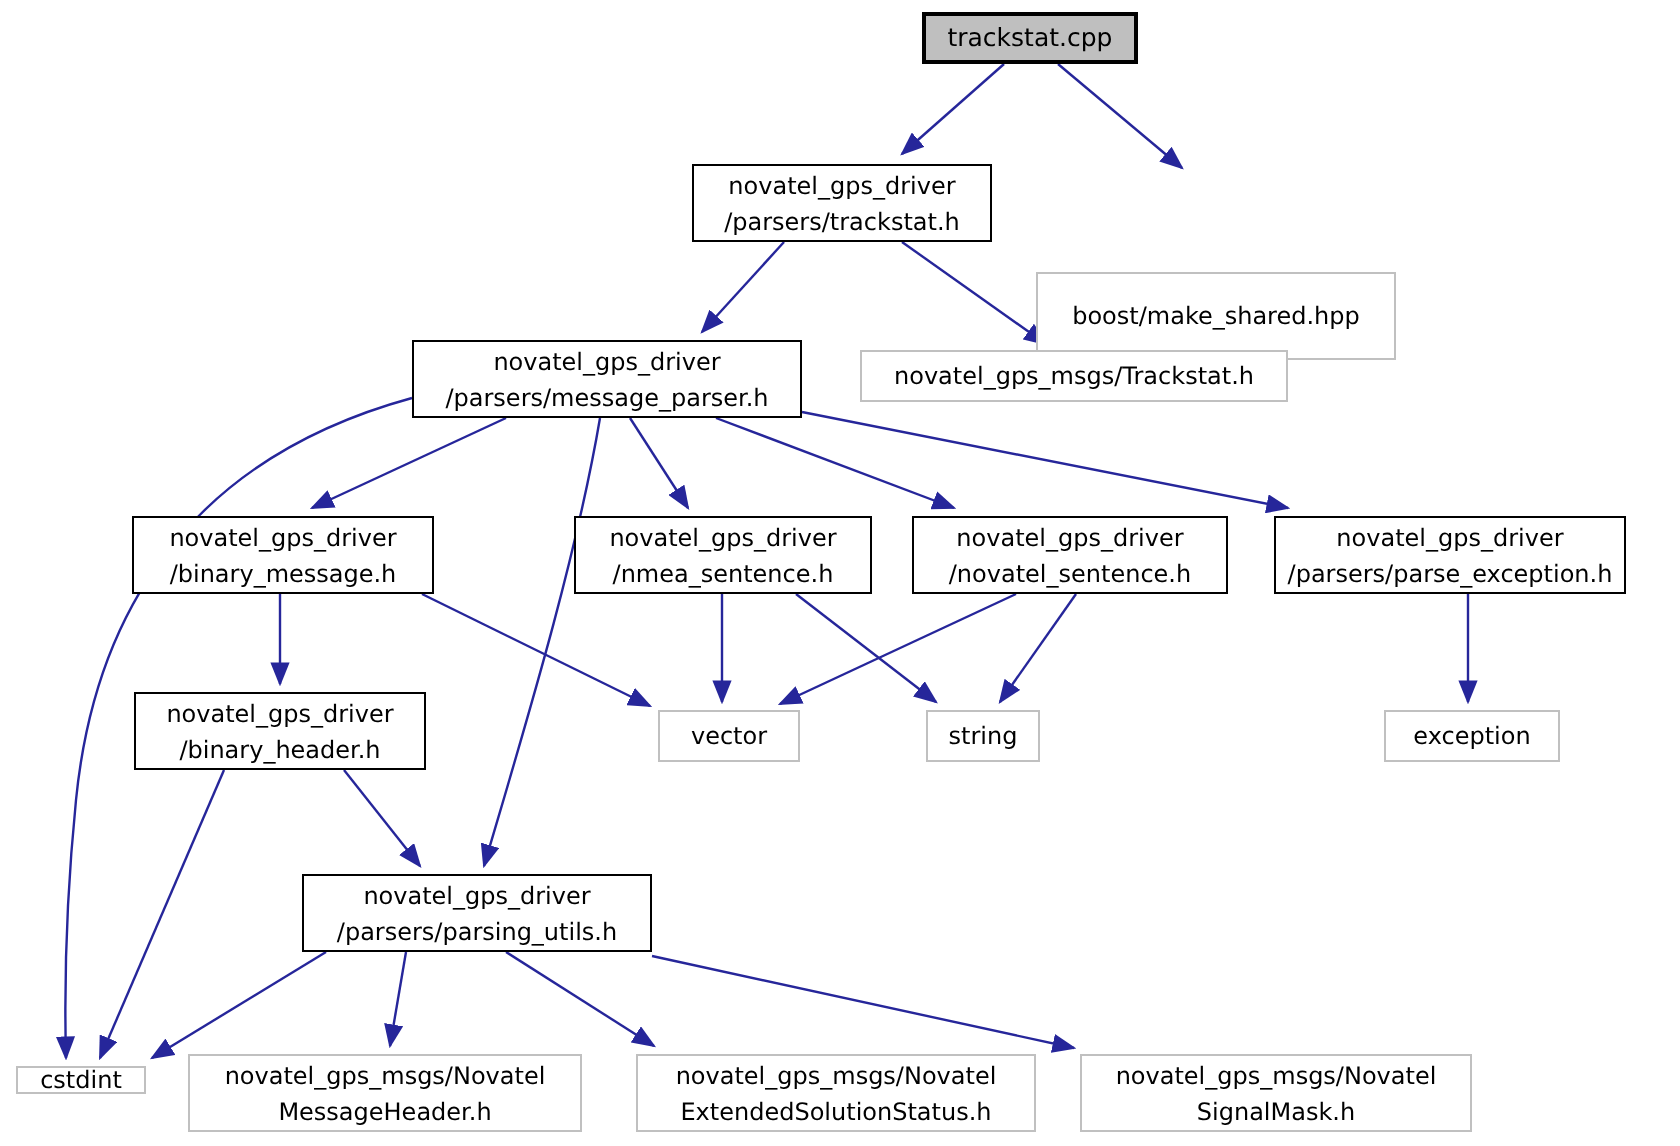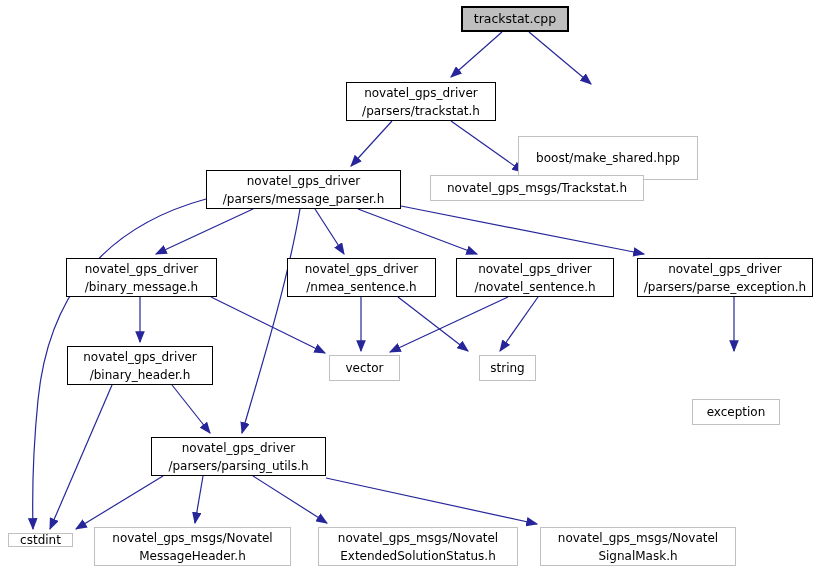--- a/index.html
+++ b/index.html
@@ -90,23 +90,23 @@
 /novatel_sentence.h</div>
 
   <div class="node" style="left:637px;top:258px;width:176px;height:39px;">novatel_gps_driver
 /parsers/parse_exception.h</div>
 
   <div class="node" style="left:67px;top:346px;width:146px;height:39px;">novatel_gps_driver
 /binary_header.h</div>
 
   <div class="node external" style="left:329px;top:355px;width:71px;height:26px;">vector</div>
 
-  <div class="node external" style="left:463px;top:355px;width:57px;height:26px;margin-left:16px;">string</div>
+  <div class="node external" style="left:463px;top:355px;width:57px;height:26px;">string</div>
 
-  <div class="node external" style="left:692px;top:355px;width:88px;height:26px;margin-top:44px;">exception</div>
+  <div class="node external" style="left:692px;top:355px;width:88px;height:26px;">exception</div>
 
   <div class="node" style="left:151px;top:437px;width:175px;height:39px;">novatel_gps_driver
 /parsers/parsing_utils.h</div>
 
   <div class="node external" style="left:8px;top:533px;width:65px;height:14px;">cstdint</div>
 
   <div class="node external" style="left:94px;top:527px;width:197px;height:39px;">novatel_gps_msgs/Novatel
 MessageHeader.h</div>
 
   <div class="node external" style="left:318px;top:527px;width:200px;height:39px;">novatel_gps_msgs/Novatel

